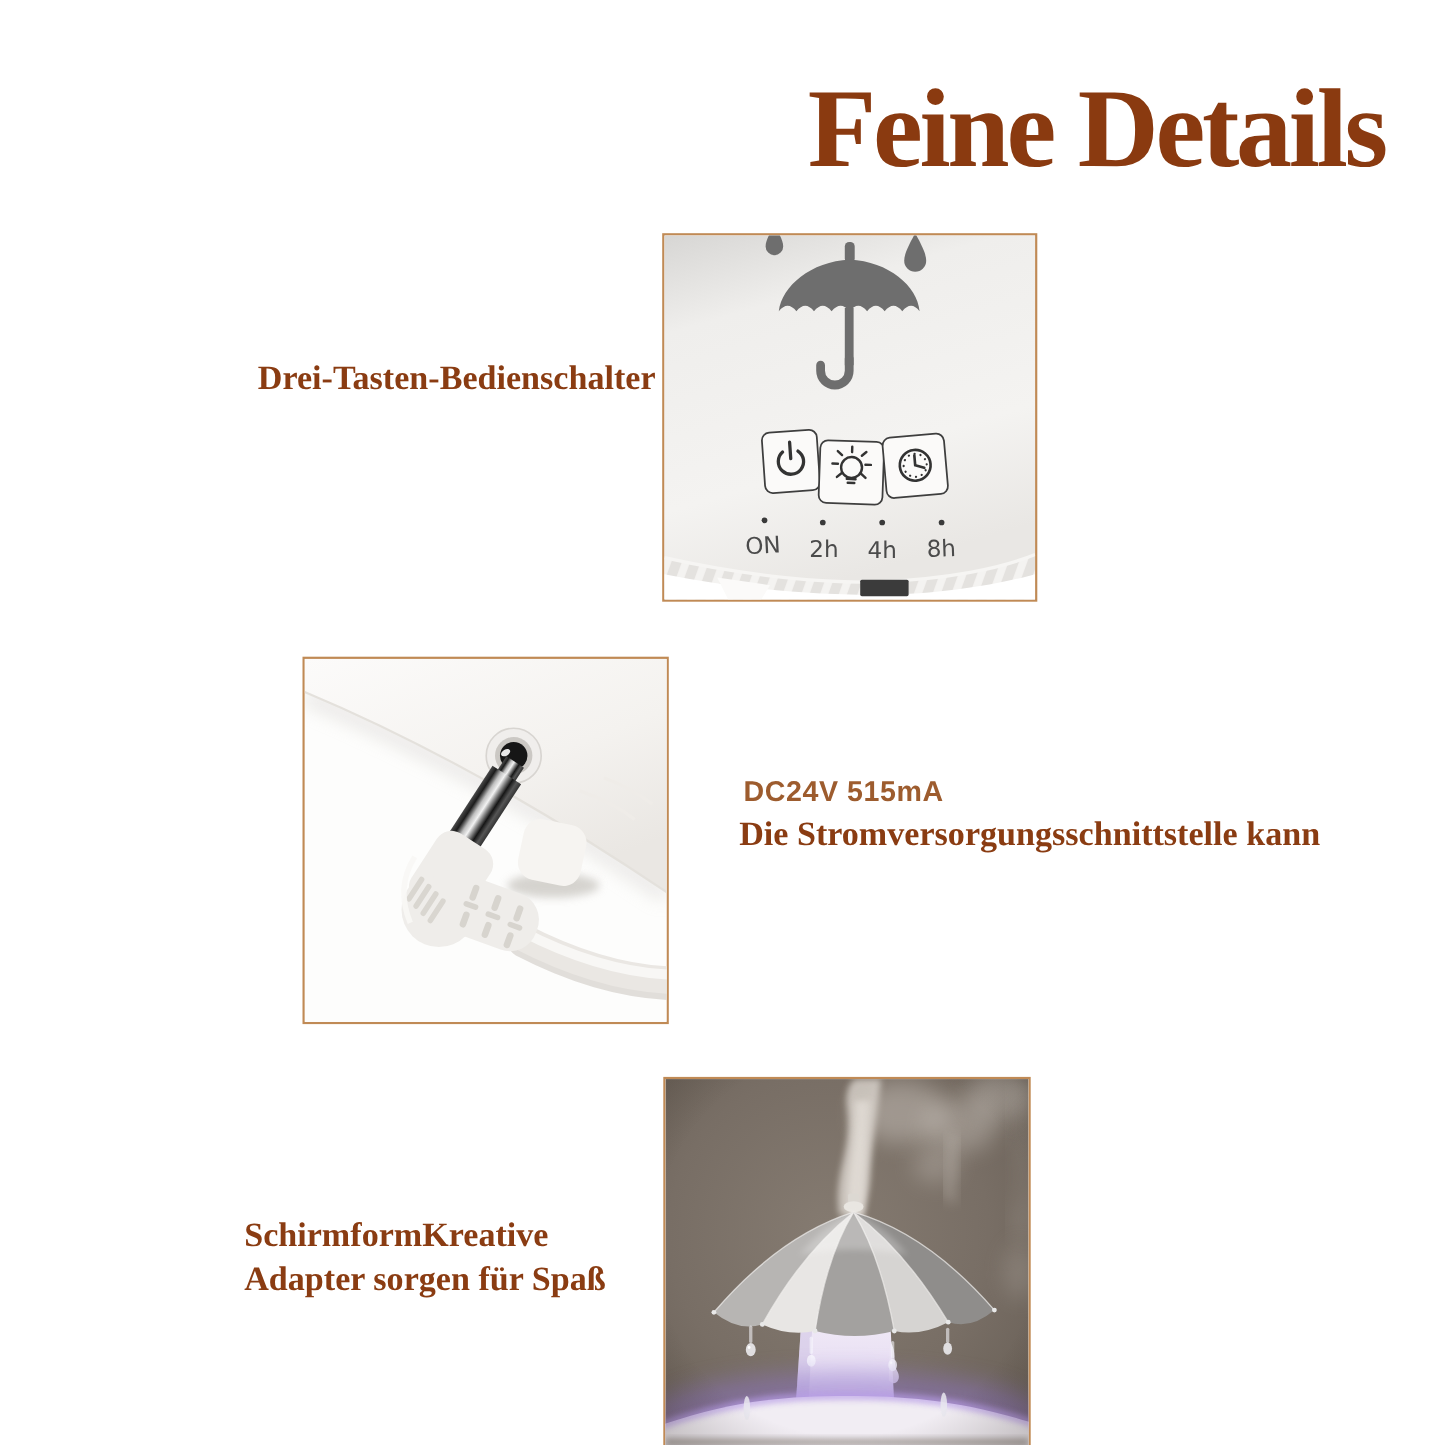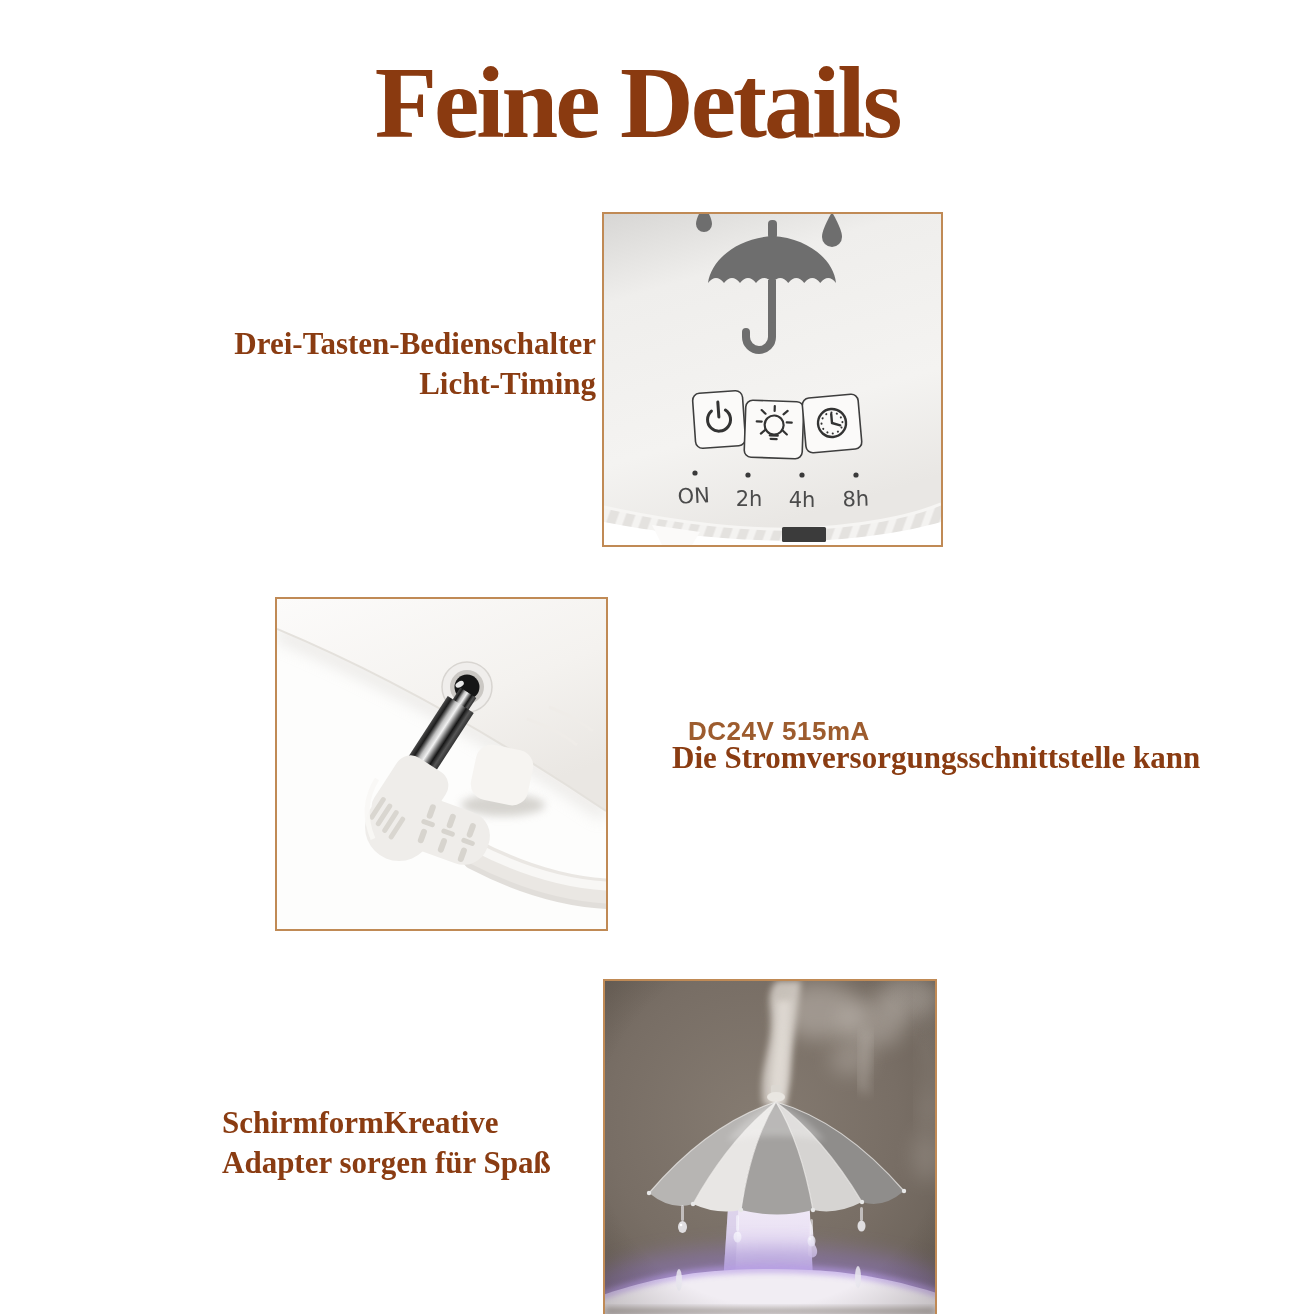--- a/index.html
+++ b/index.html
@@ -1,54 +1,53 @@
 <!DOCTYPE html>
 <html style="--title-color: #8a3a10; --caption-color: #8a3c12; --spec-color: #9d5c2e; --image-border: #c08a55; --photo3-bg: #786e65;"><head>
 <meta charset="utf-8">
 <style>
   html,body{margin:0;padding:0}
   body{
     width:1314px;height:1314px;position:relative;overflow:hidden;
     background:#ffffff;font-family:"Liberation Serif",serif;
   }
   .title{
-    position:absolute;top:52px;left:0;right:40px;margin:0;
-    text-align:center;font-size:102px;font-weight:bold;letter-spacing:-3px;
+    position:absolute;top:52px;left:0;right:40px;margin:15px;
+    text-align:right;font-size:102px;font-weight:bold;letter-spacing:-3px;
     line-height:1;color:var(--title-color,#8a3a10);
   }
   .caption{
     position:absolute;font-weight:bold;font-size:31px;line-height:40px;
     color:var(--caption-color,#8a3c12);
   }
   #caption-controls{top:324px;right:718px;text-align:right;white-space:nowrap}
   #caption-power{top:738px;left:672px;white-space:nowrap}
   #caption-design{top:1103px;left:222px;width:390px;}
   .spec{
-    position:absolute;top:704px;left:676px;margin:12px;
+    position:absolute;top:704px;left:676px;margin:0;
     font-family:"Liberation Sans",sans-serif;font-size:26px;font-weight:600;
     letter-spacing:.5px;color:var(--spec-color,#9d5c2e);
   }
   figure.photo{
     position:absolute;margin:0;line-height:0;
     border:2px solid var(--image-border,#c08a55);
     background:#fff;
   }
   #photo-controls{left:602px;top:212px}
   #photo-power{left:275px;top:597px}
   #photo-design{left:603px;top:979px}
   svg{display:block}
 </style>
 </head>
 <body>
 
 <h1 class="title">Feine Details</h1>
 
 <div class="caption" id="caption-controls">
   <div>Drei-Tasten-Bedienschalter</div>
-  <div>Licht-Timing</div>
 </div>
 
 <figure class="photo" id="photo-controls">
   <svg width="337" height="331" viewBox="0 0 337 331">
     <defs>
       <linearGradient id="g1bg" x1="0" y1="0" x2="0.3" y2="1">
         <stop offset="0" stop-color="#d7d6d4"></stop>
         <stop offset="0.25" stop-color="#efeeec"></stop>
         <stop offset="0.7" stop-color="#f4f3f1"></stop>
         <stop offset="1" stop-color="#e9e7e4"></stop>

